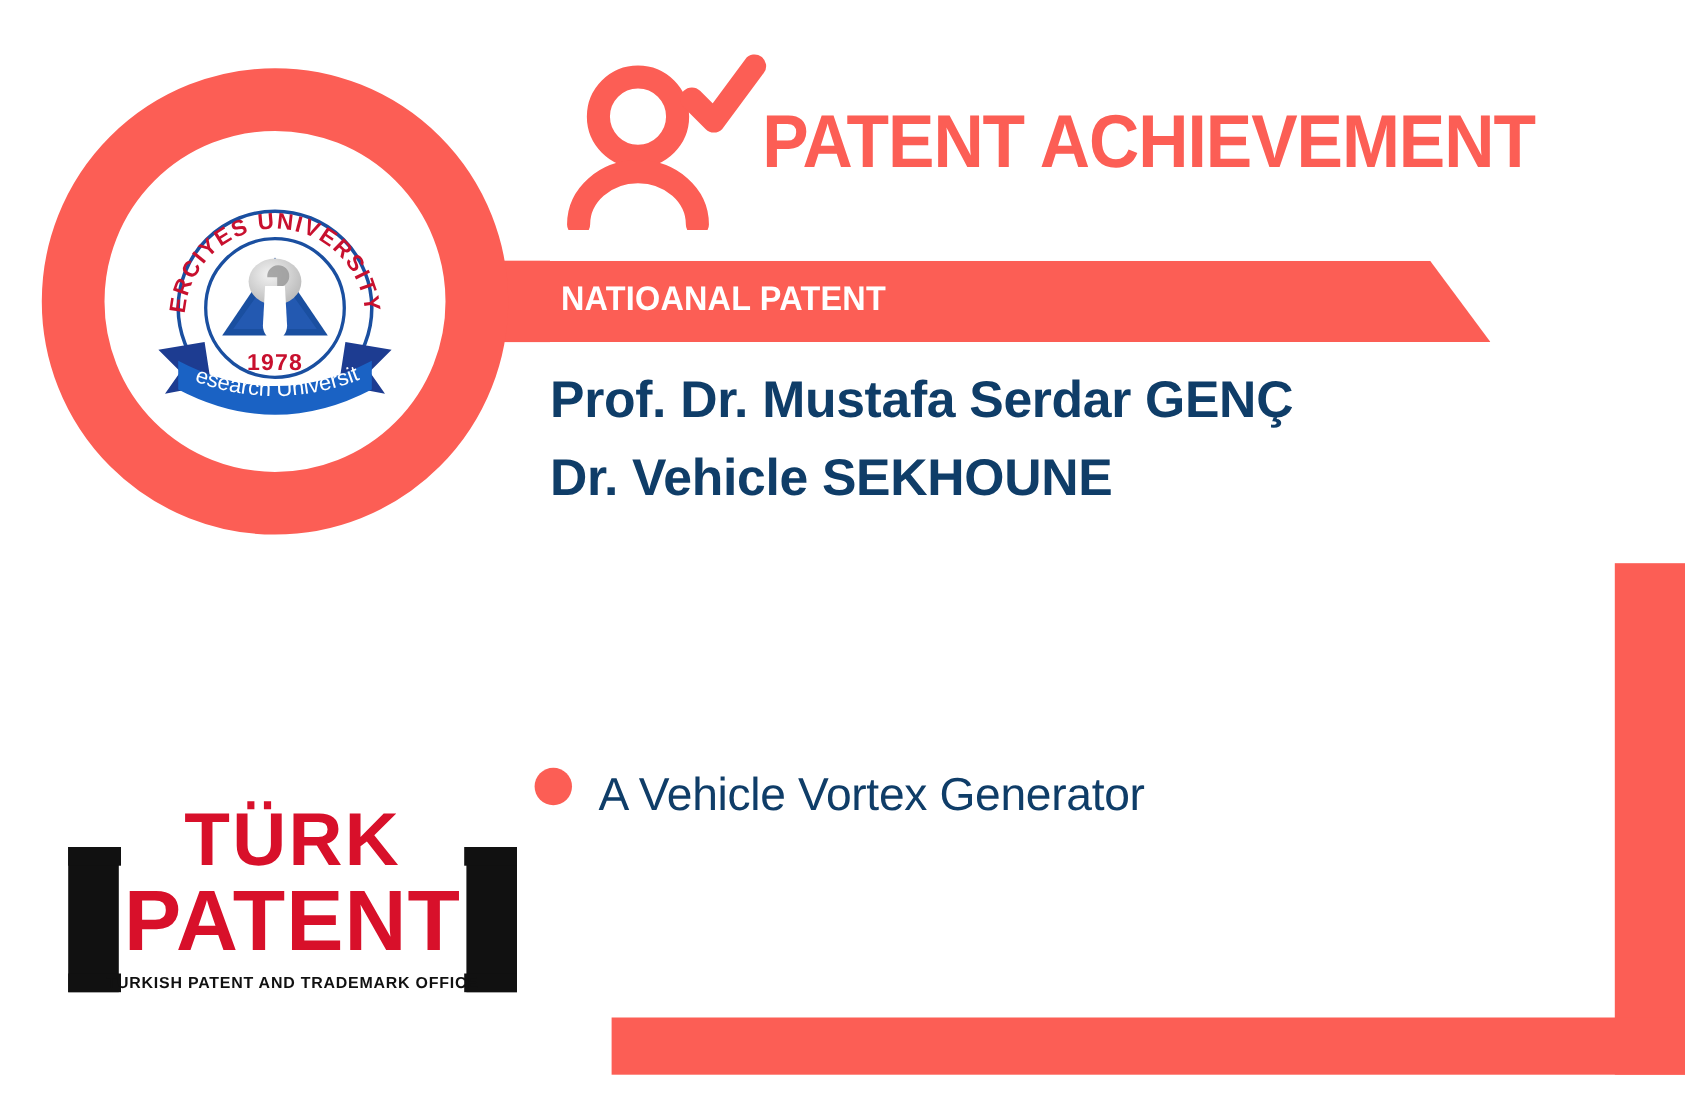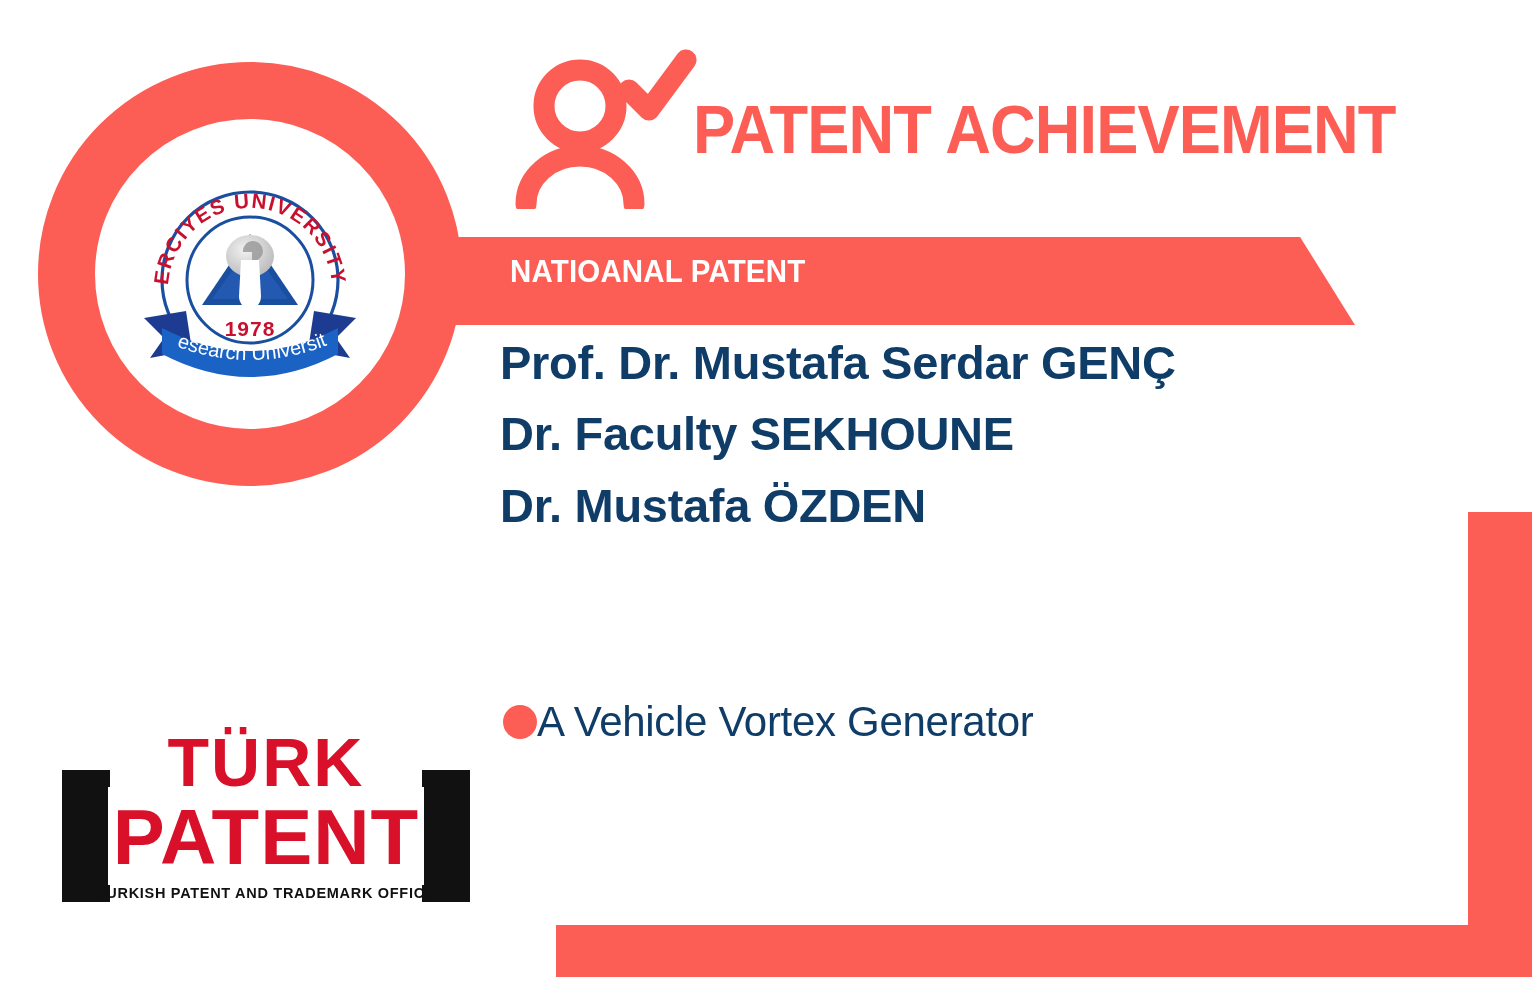--- a/index.html
+++ b/index.html
@@ -52,21 +52,21 @@
     letter-spacing:-1px;
     transform:scaleX(0.93);
     transform-origin:left center;
     white-space:nowrap;
     line-height:1;
   }
 
   
   #banner{
     position:absolute; left:440px; top:237px;
-    width:915px; height:88px;
+    width:915px; height:74px;
     background:#FC5E55;
     clip-path:polygon(0 0, 94% 0, 100% 100%, 0 100%);
   }
   #banner-label{
     position:absolute; left:70px; top:17px;
     font-size:31px; font-weight:bold;
     color:#ffffff;
     letter-spacing:0.2px;
     transform:scaleX(0.95);
     transform-origin:left center;
@@ -88,22 +88,22 @@
   .affiliation-line{
     font-size:34px; font-weight:normal;
     color:#6E6E6E;
     line-height:1.42;
     white-space:nowrap;
     letter-spacing:-0.2px;
   }
 
   
   #patent-item{
-    position:absolute; left:503px; top:698px;
-    display:flex; align-items:center; 
+    position:absolute; left:486px; top:698px;
+    display:flex; gap:24px;
   }
   #patent-bullet{
     width:34px; height:34px; border-radius:50%;
     background:#FC5E55; flex:0 0 auto;
   }
   #patent-title-text{
     font-size:42px; color:#0F3D68;
     white-space:nowrap; letter-spacing:-0.3px;
   }
 
@@ -170,22 +170,21 @@
     <circle cx="72" cy="62" r="36" fill="none" stroke="#FC5E55" stroke-width="21"></circle>
     <path d="M 18 160 a 54 48 0 0 1 108 0" fill="none" stroke="#FC5E55" stroke-width="21" stroke-linecap="round"></path>
     <path d="M 121 46 L 141 66 L 178 16" fill="none" stroke="#FC5E55" stroke-width="21" stroke-linecap="round" stroke-linejoin="round"></path>
   </svg>
 </div>
 
 <div id="page-title">PATENT ACHIEVEMENT</div>
 
 <div id="inventors">
   <div class="inventor-name">Prof. Dr. Mustafa Serdar GENÇ</div>
-  <div class="inventor-name">Dr. Faculty SEKHOUNE</div>
-  <div class="inventor-name">Dr. Mustafa ÖZDEN</div>
+  <div class="inventor-name">Dr. Vehicle SEKHOUNE</div>
 </div>
 
 <div id="patent-item">
   <span id="patent-bullet"></span>
   <span id="patent-title-text">A Vehicle Vortex Generator</span>
 </div>
 
 <div id="turkpatent-logo">
   <svg viewBox="0 0 428 190" width="428" height="190" xmlns="http://www.w3.org/2000/svg">
 

